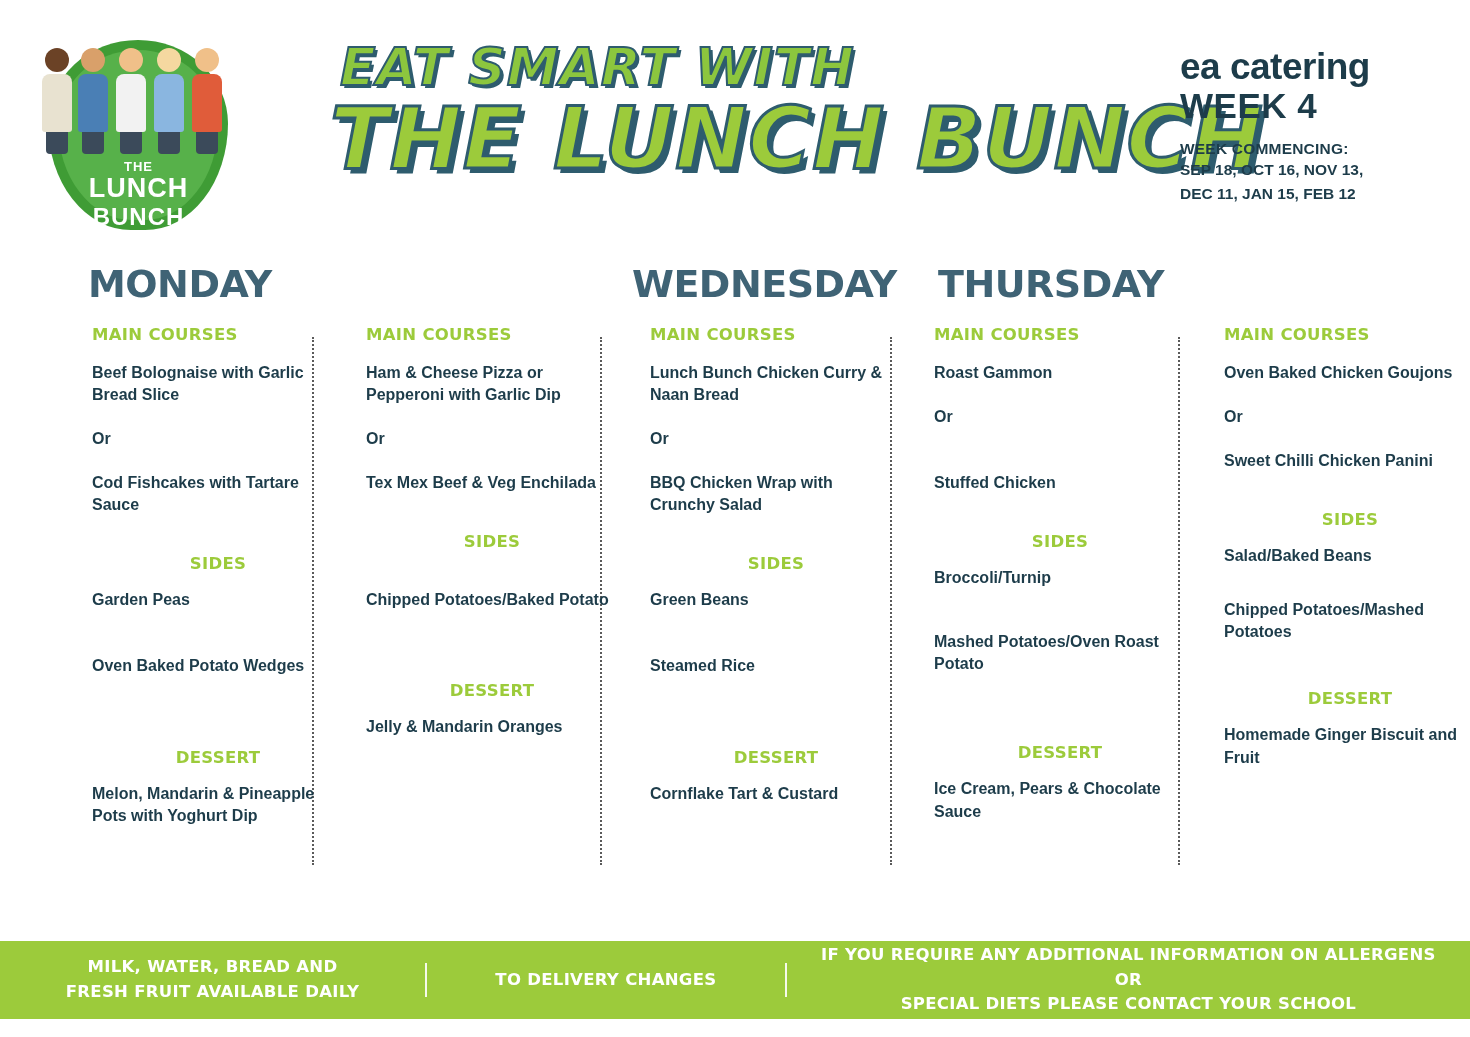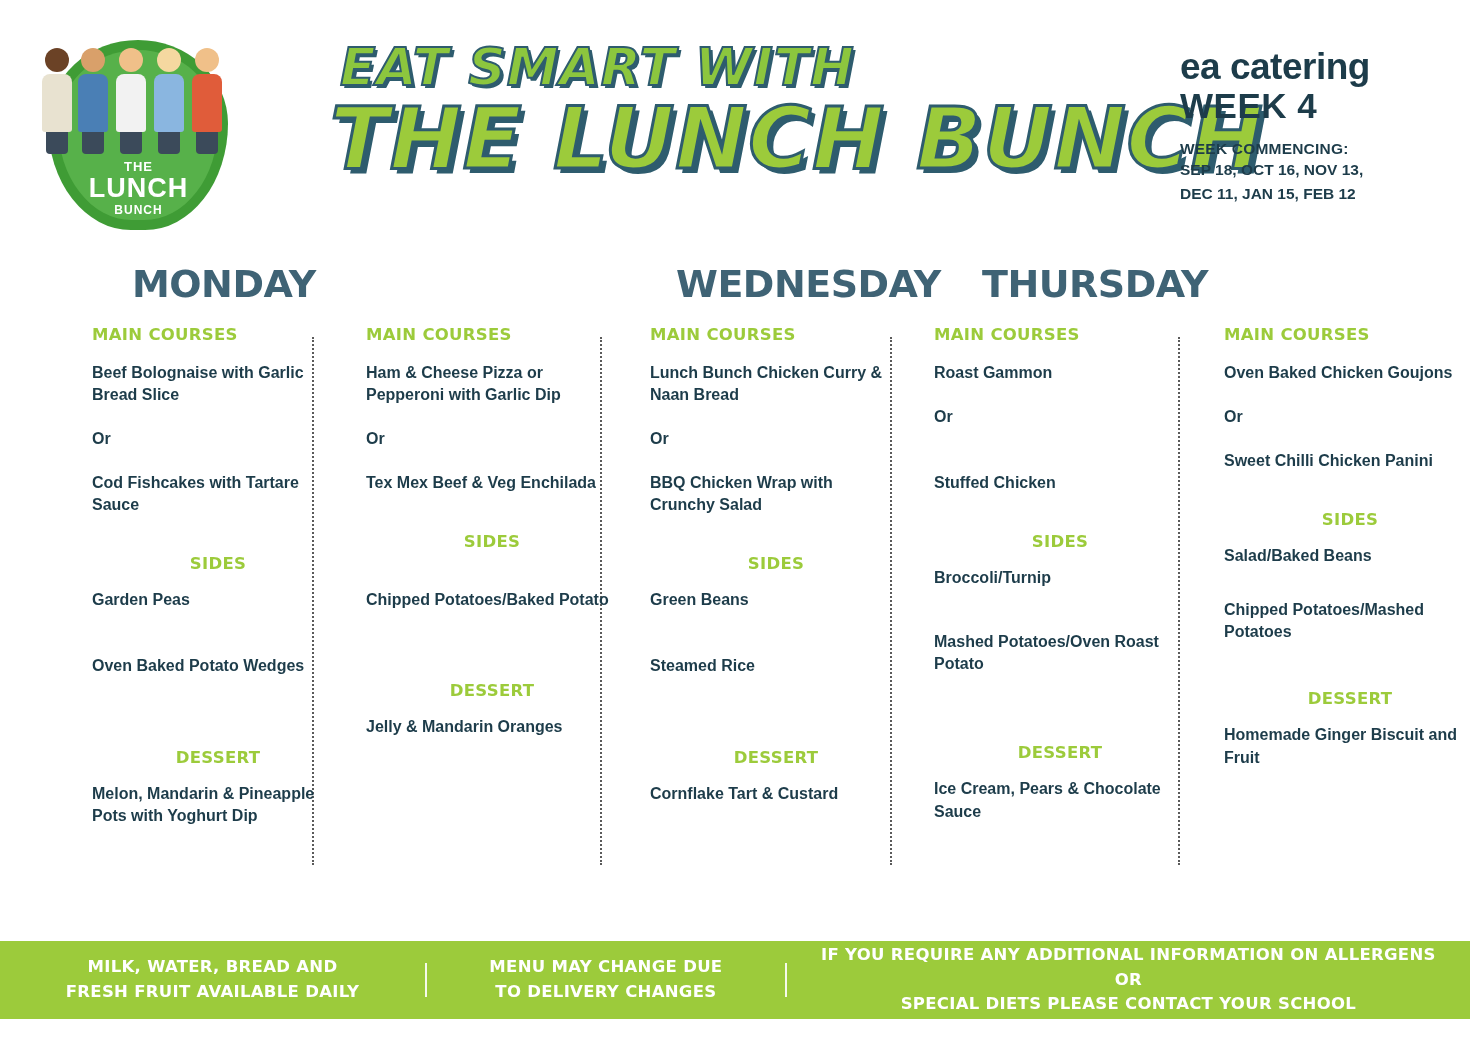--- a/index.html
+++ b/index.html
@@ -78,21 +78,21 @@
     top: 150px;
     width: 165px;
     text-align: center;
     color: #ffffff;
     font-weight: bold;
     letter-spacing: 1px;
     line-height: 1.1;
   }
   .logo-text .the { font-size: 13px; display: block; }
   .logo-text .lunch { font-size: 27px; display: block; }
-  .logo-text .bunch { font-size: 12px; display: block; }
+  .logo-text .bunch { font-size: 24px; display: block; }
   .logo-arc {
     position: absolute;
     left: 44px;
     top: 205px;
     width: 155px;
     height: 30px;
     border-bottom: 3px solid #ffffff;
     border-radius: 0 0 80px 80px;
   }
 
@@ -174,21 +174,20 @@
     width: 1470px;
     height: 50px;
   }
   .day-heading {
     position: absolute;
     font-size: 38px;
     font-weight: bold;
     color: #3f6375;
     letter-spacing: -0.5px;
     font-family: "DejaVu Sans", sans-serif;
-    margin-left: 44px;
   }
 
   
   .columns {
     position: absolute;
     top: 325px;
     left: 0;
     width: 1470px;
     height: 600px;
   }
@@ -405,21 +404,20 @@
 
 </div>
 
 <div class="footer">
   <div class="footer-cell" style="width:390px;">
     <div>MILK, WATER, BREAD AND</div>
     <div>FRESH FRUIT AVAILABLE DAILY</div>
   </div>
   <div class="footer-sep"></div>
   <div class="footer-cell" style="width:320px;">
-    <div>MENU MAY CHANGE DUE</div>
     <div>TO DELIVERY CHANGES</div>
   </div>
   <div class="footer-sep"></div>
   <div class="footer-cell" style="width:660px;">
     <div>IF YOU REQUIRE ANY ADDITIONAL INFORMATION ON ALLERGENS OR</div>
     <div>SPECIAL DIETS PLEASE CONTACT YOUR SCHOOL</div>
   </div>
 </div>
 
 </body></html>

